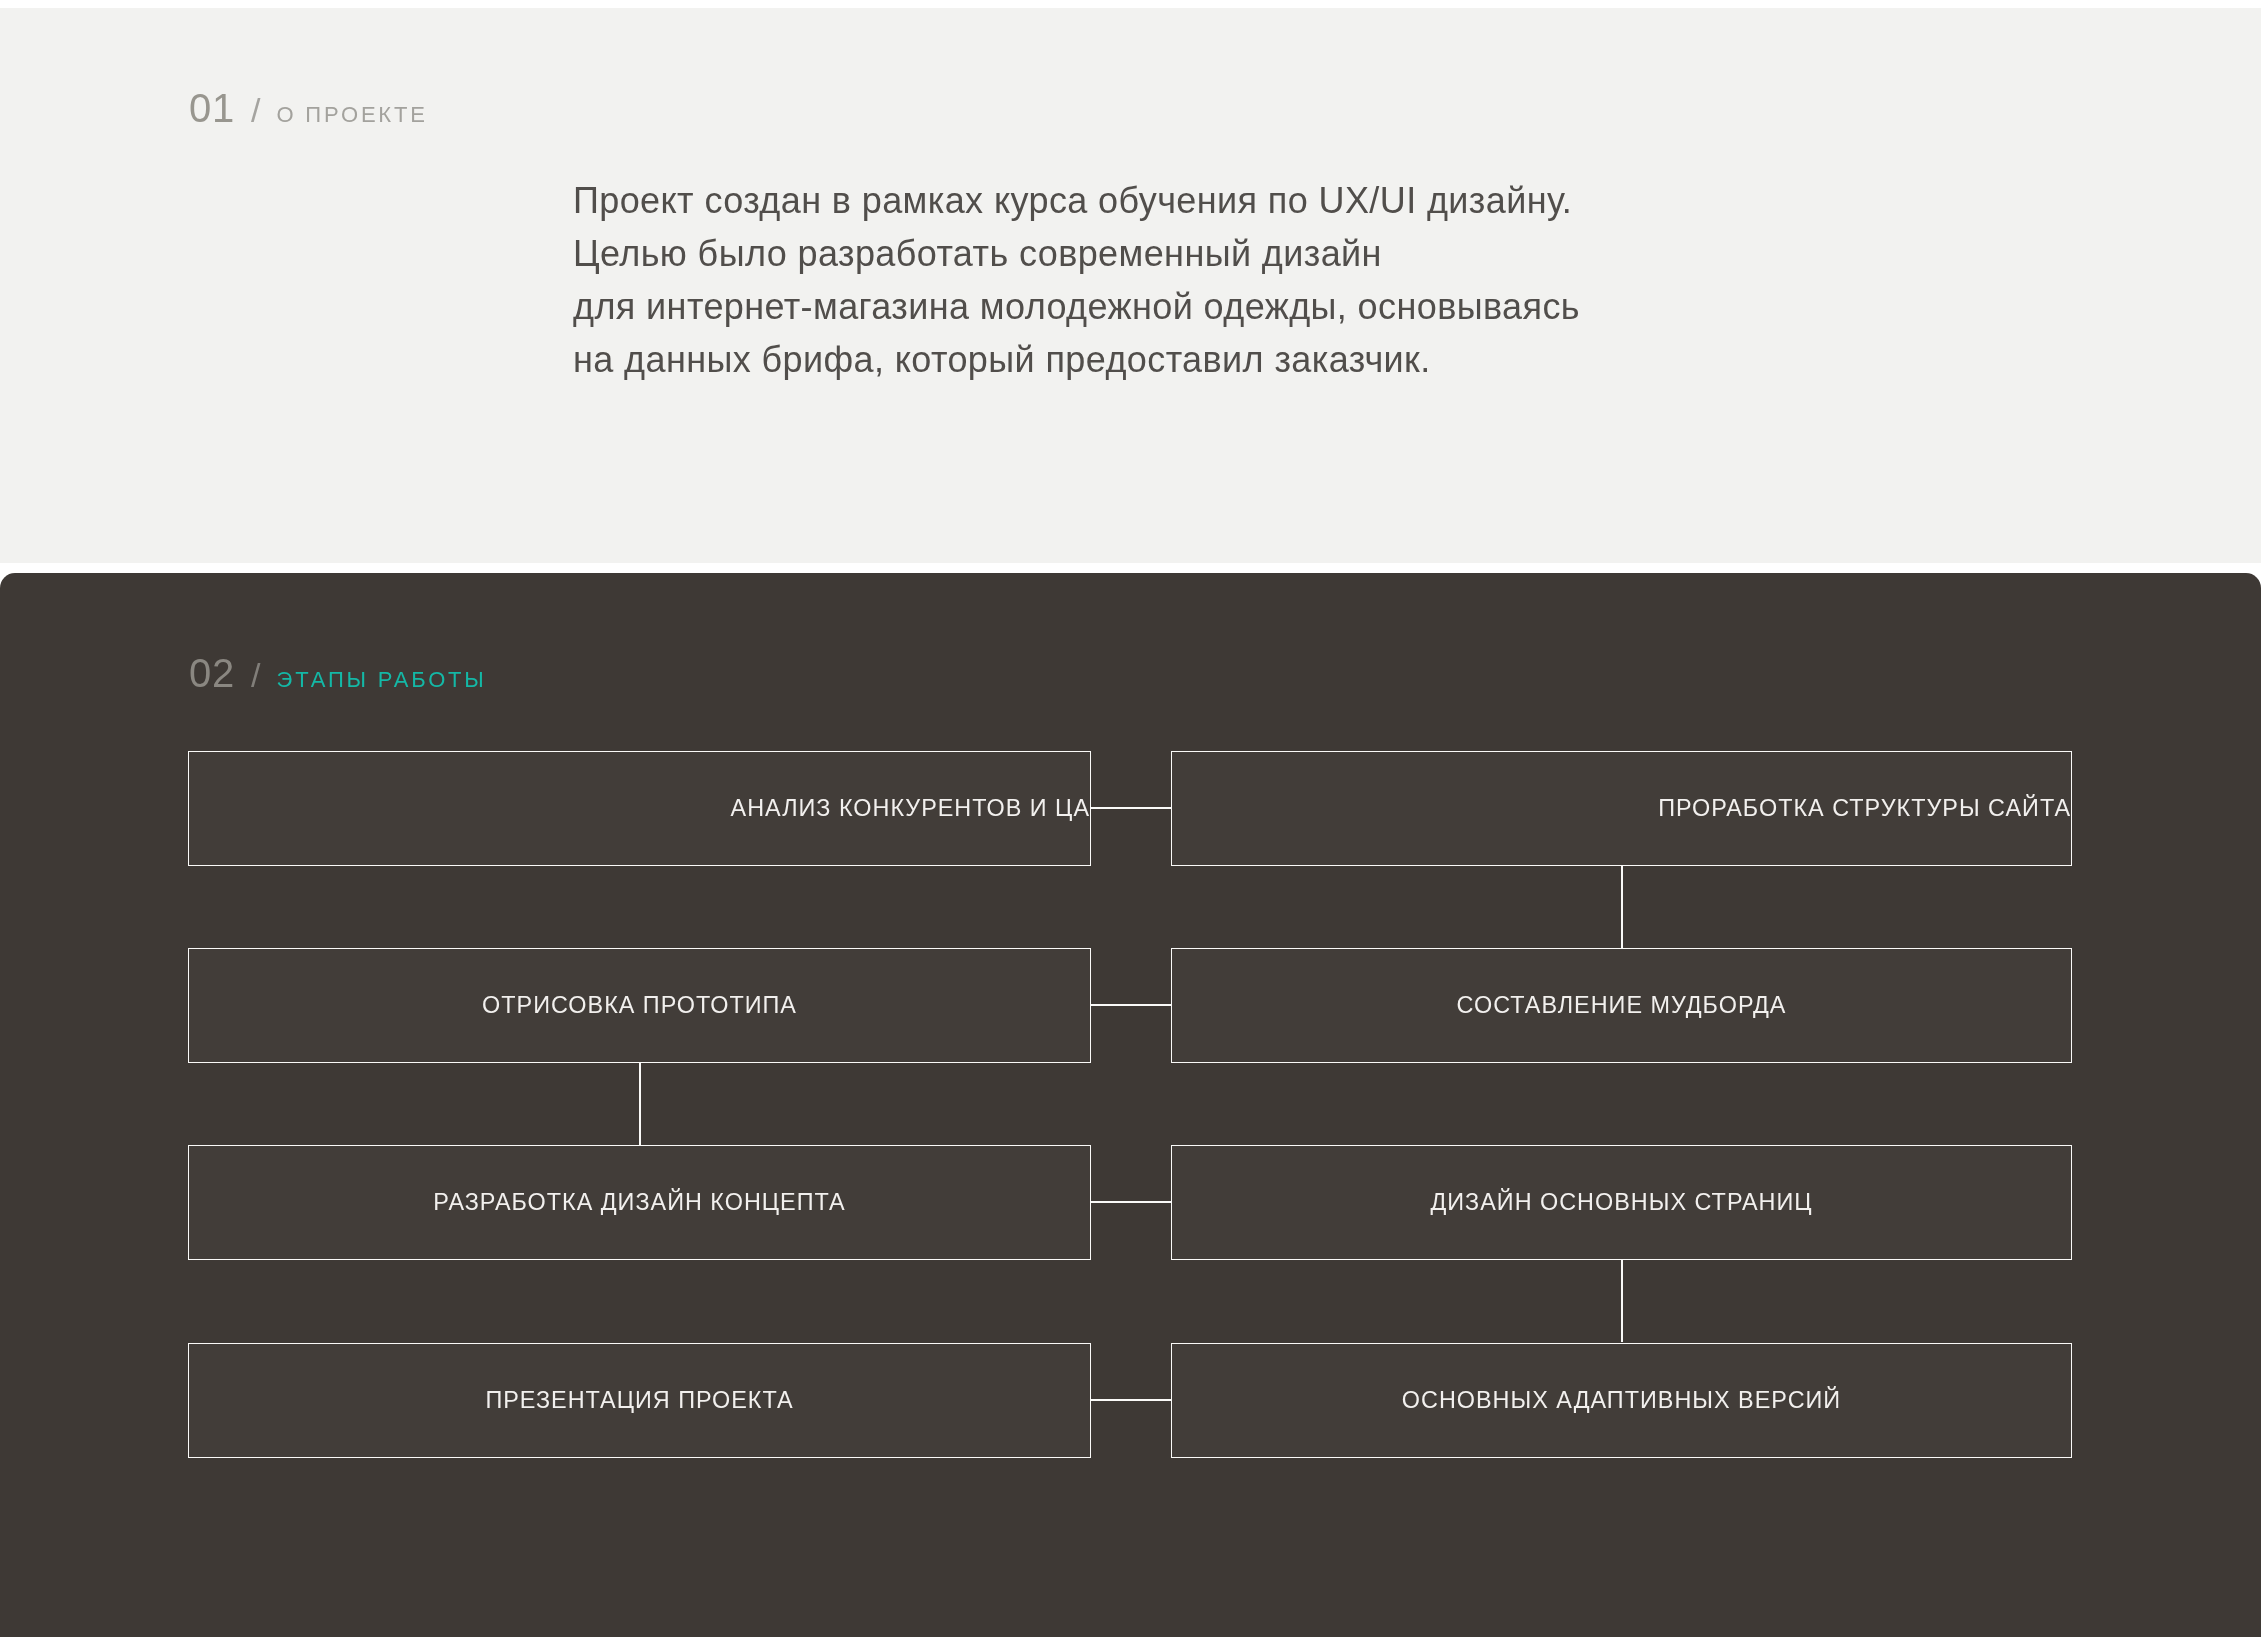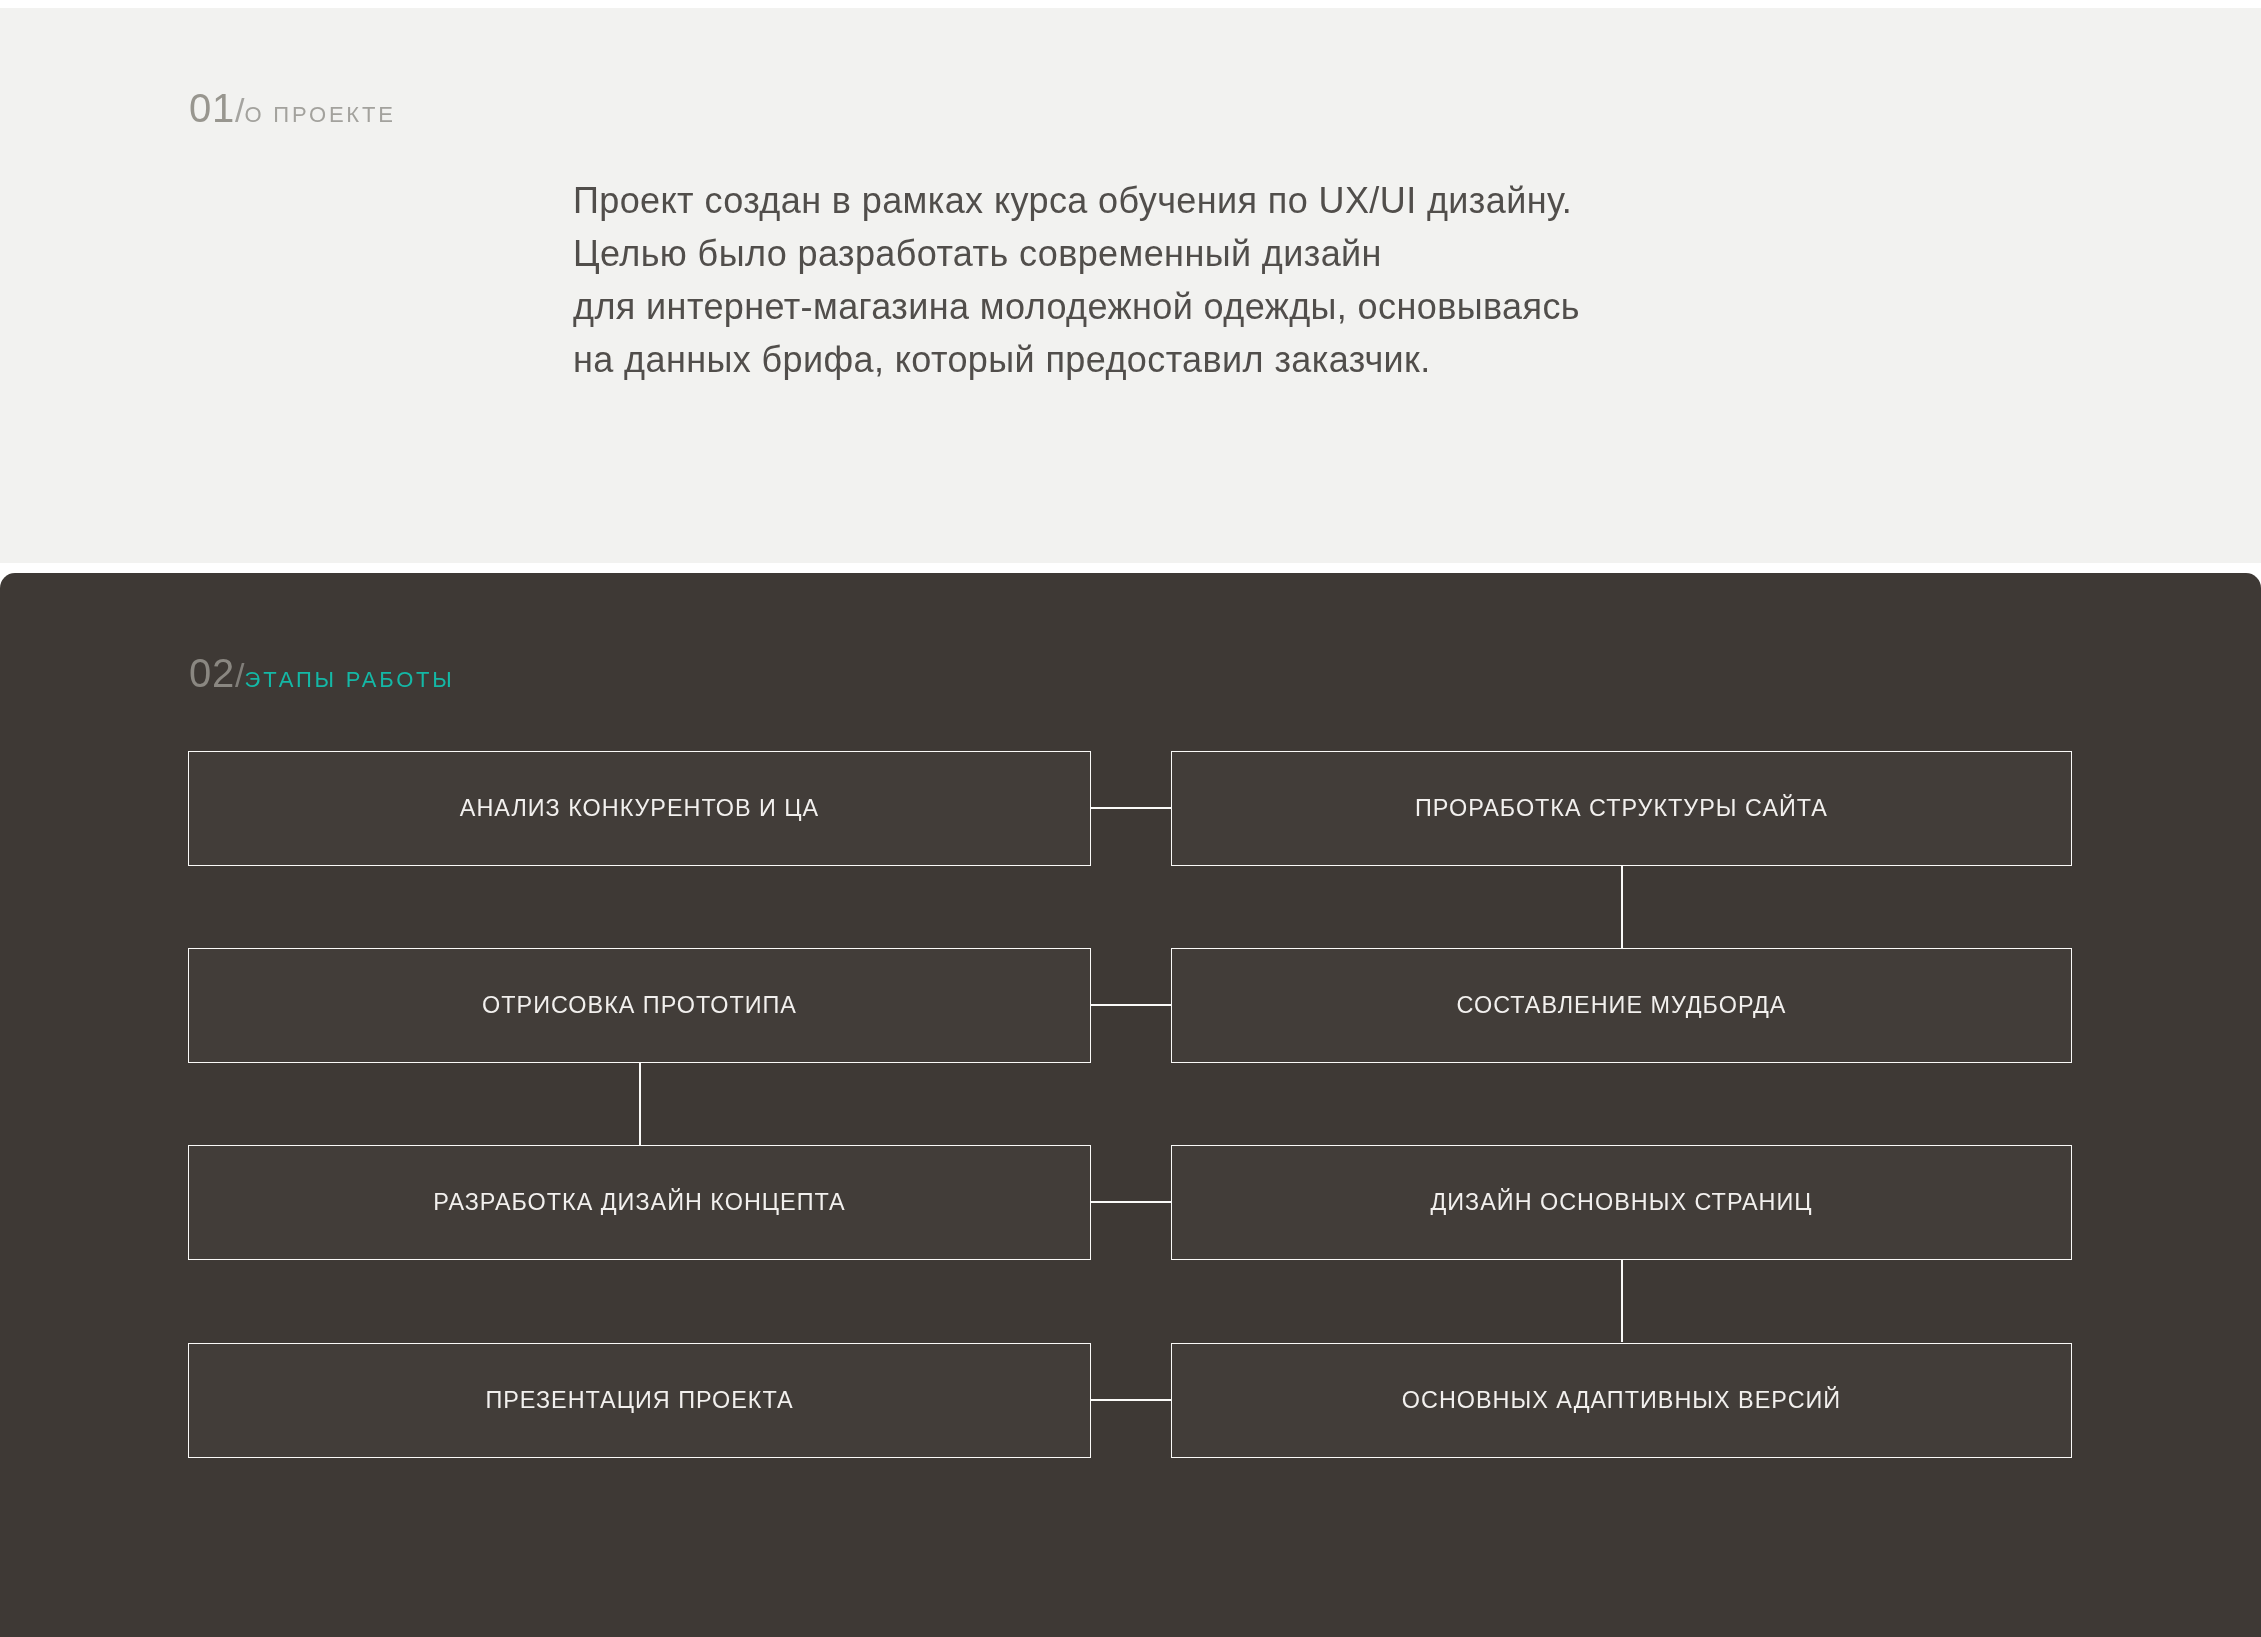--- a/index.html
+++ b/index.html
@@ -23,20 +23,21 @@
     top: 8px;
     height: 555px;
     background: #F2F2F0;
   }
   .sec-head {
     position: absolute;
     left: 189px;
     top: 78px;
     display: flex;
     align-items: baseline;
+    gap: 16px;
     white-space: nowrap;
   }
   .sec-head .num {
     font-size: 40px;
     color: #98968F;
     letter-spacing: 0.8px;
   }
   .sec-head .slash {
     font-size: 34px;
     font-weight: 300;
@@ -89,21 +90,21 @@
     display: flex;
     align-items: center;
     justify-content: center;
     font-size: 23.4px;
     letter-spacing: 1px;
     color: #F2F0EE;
     text-align: center;
   }
   .col-l { left: 188px;  width: 903px; }
   .col-r { left: 1171px; width: 901px; }
-  .row-1 { top: 178px; }
+  .row-1 { top: 178px; justify-content: flex-end; }
   .row-2 { top: 375px; }
   .row-3 { top: 572px; }
   .row-4 { top: 770px; align-items: center; }
 
   .connector {
     position: absolute;
     background: #FAFAF8;
   }
   .conn-h { height: 1.6px; width: 80px; left: 1091px; }
   .conn-h.r1 { top: 234px; }

